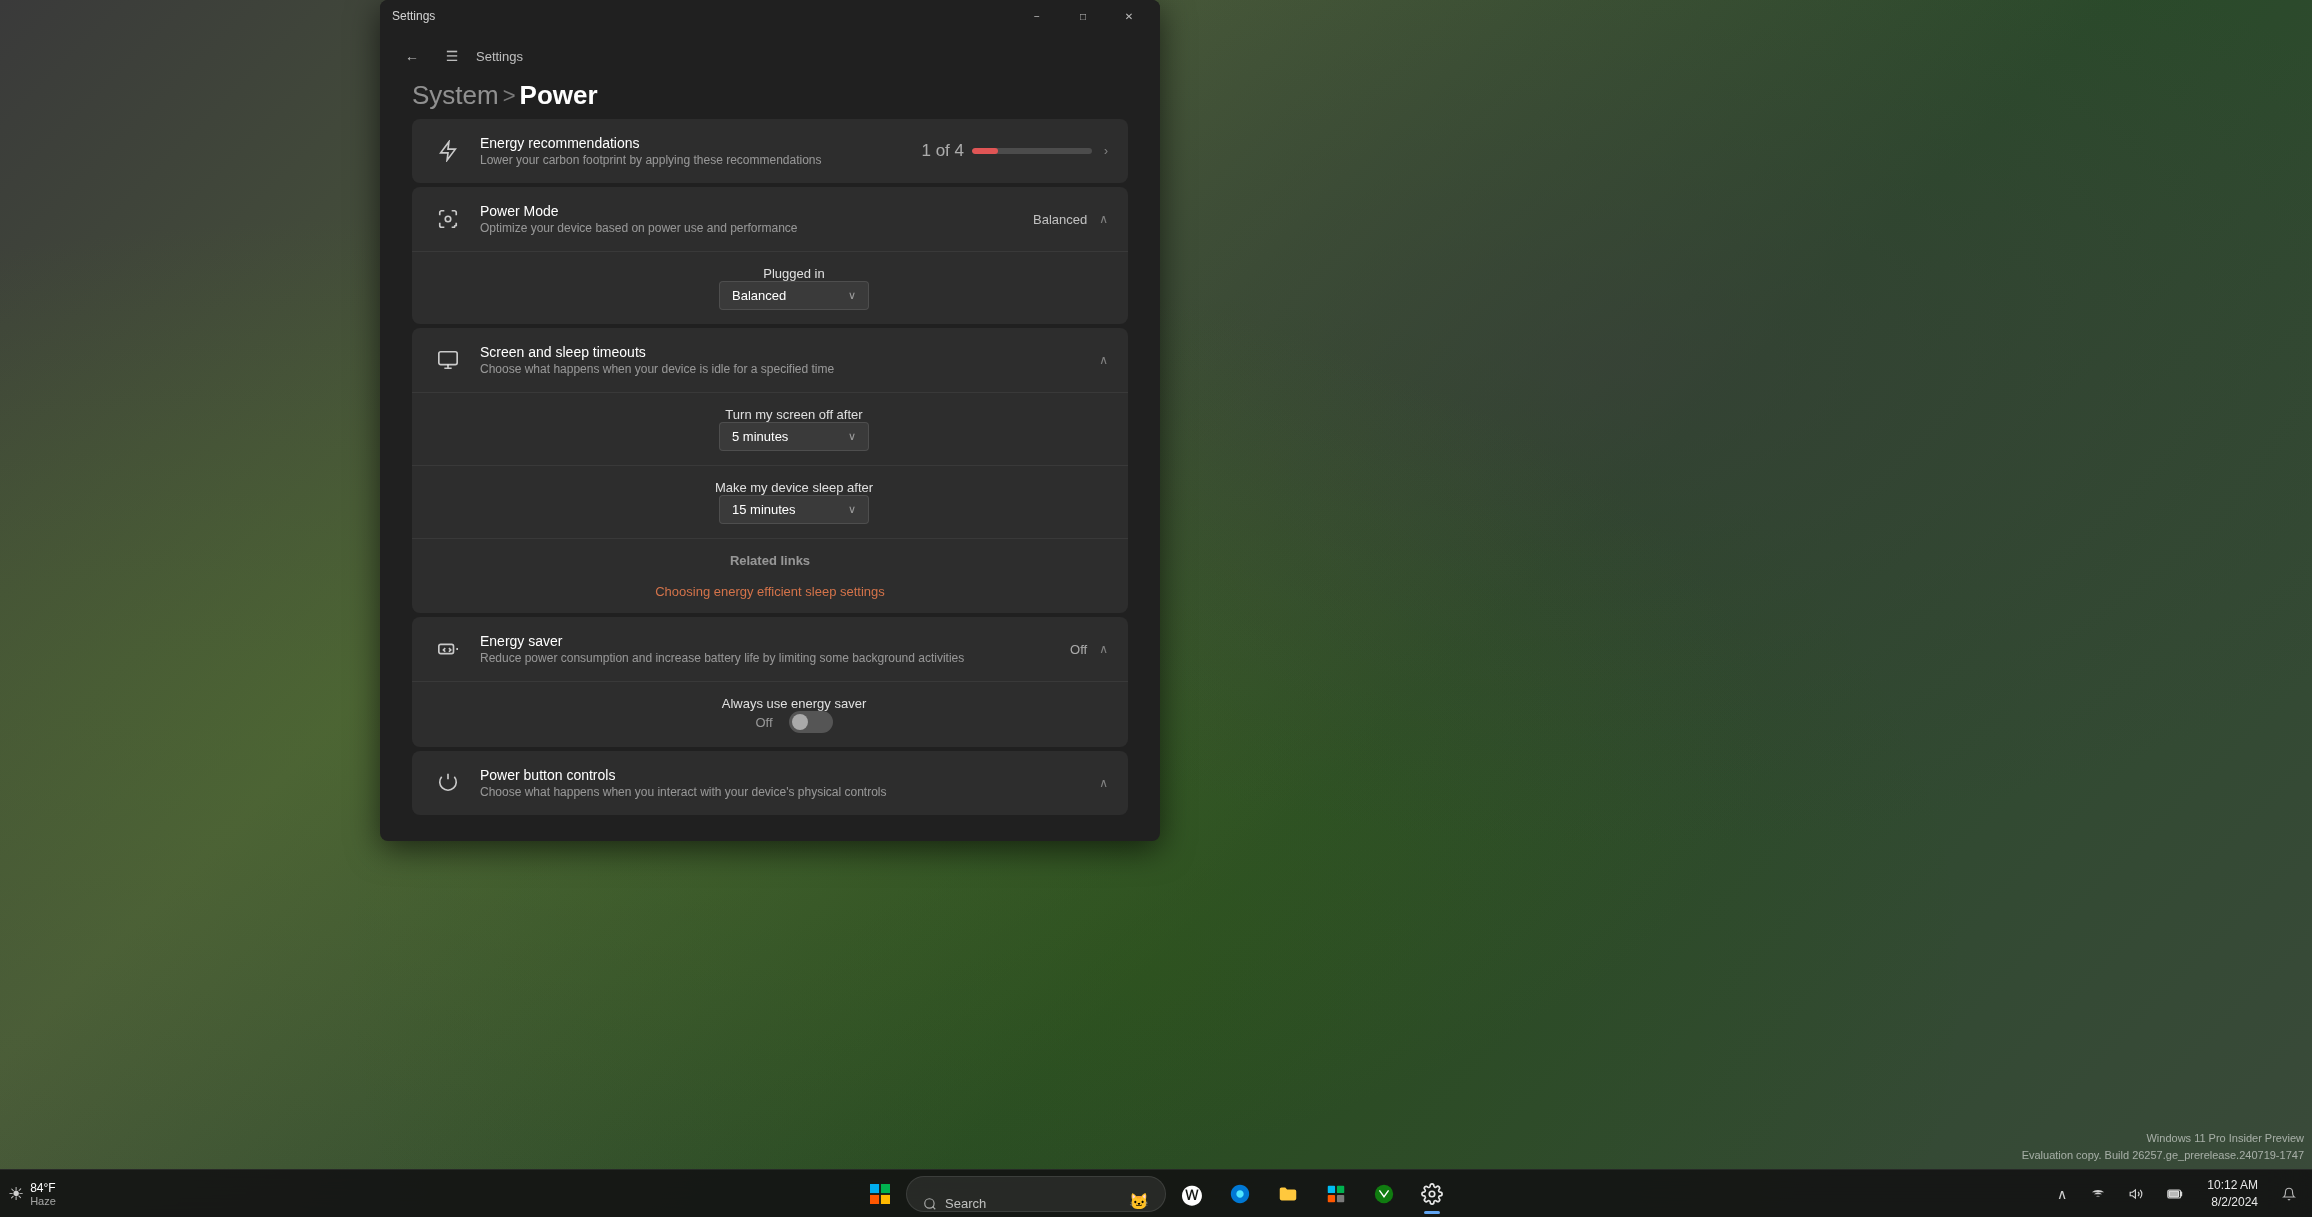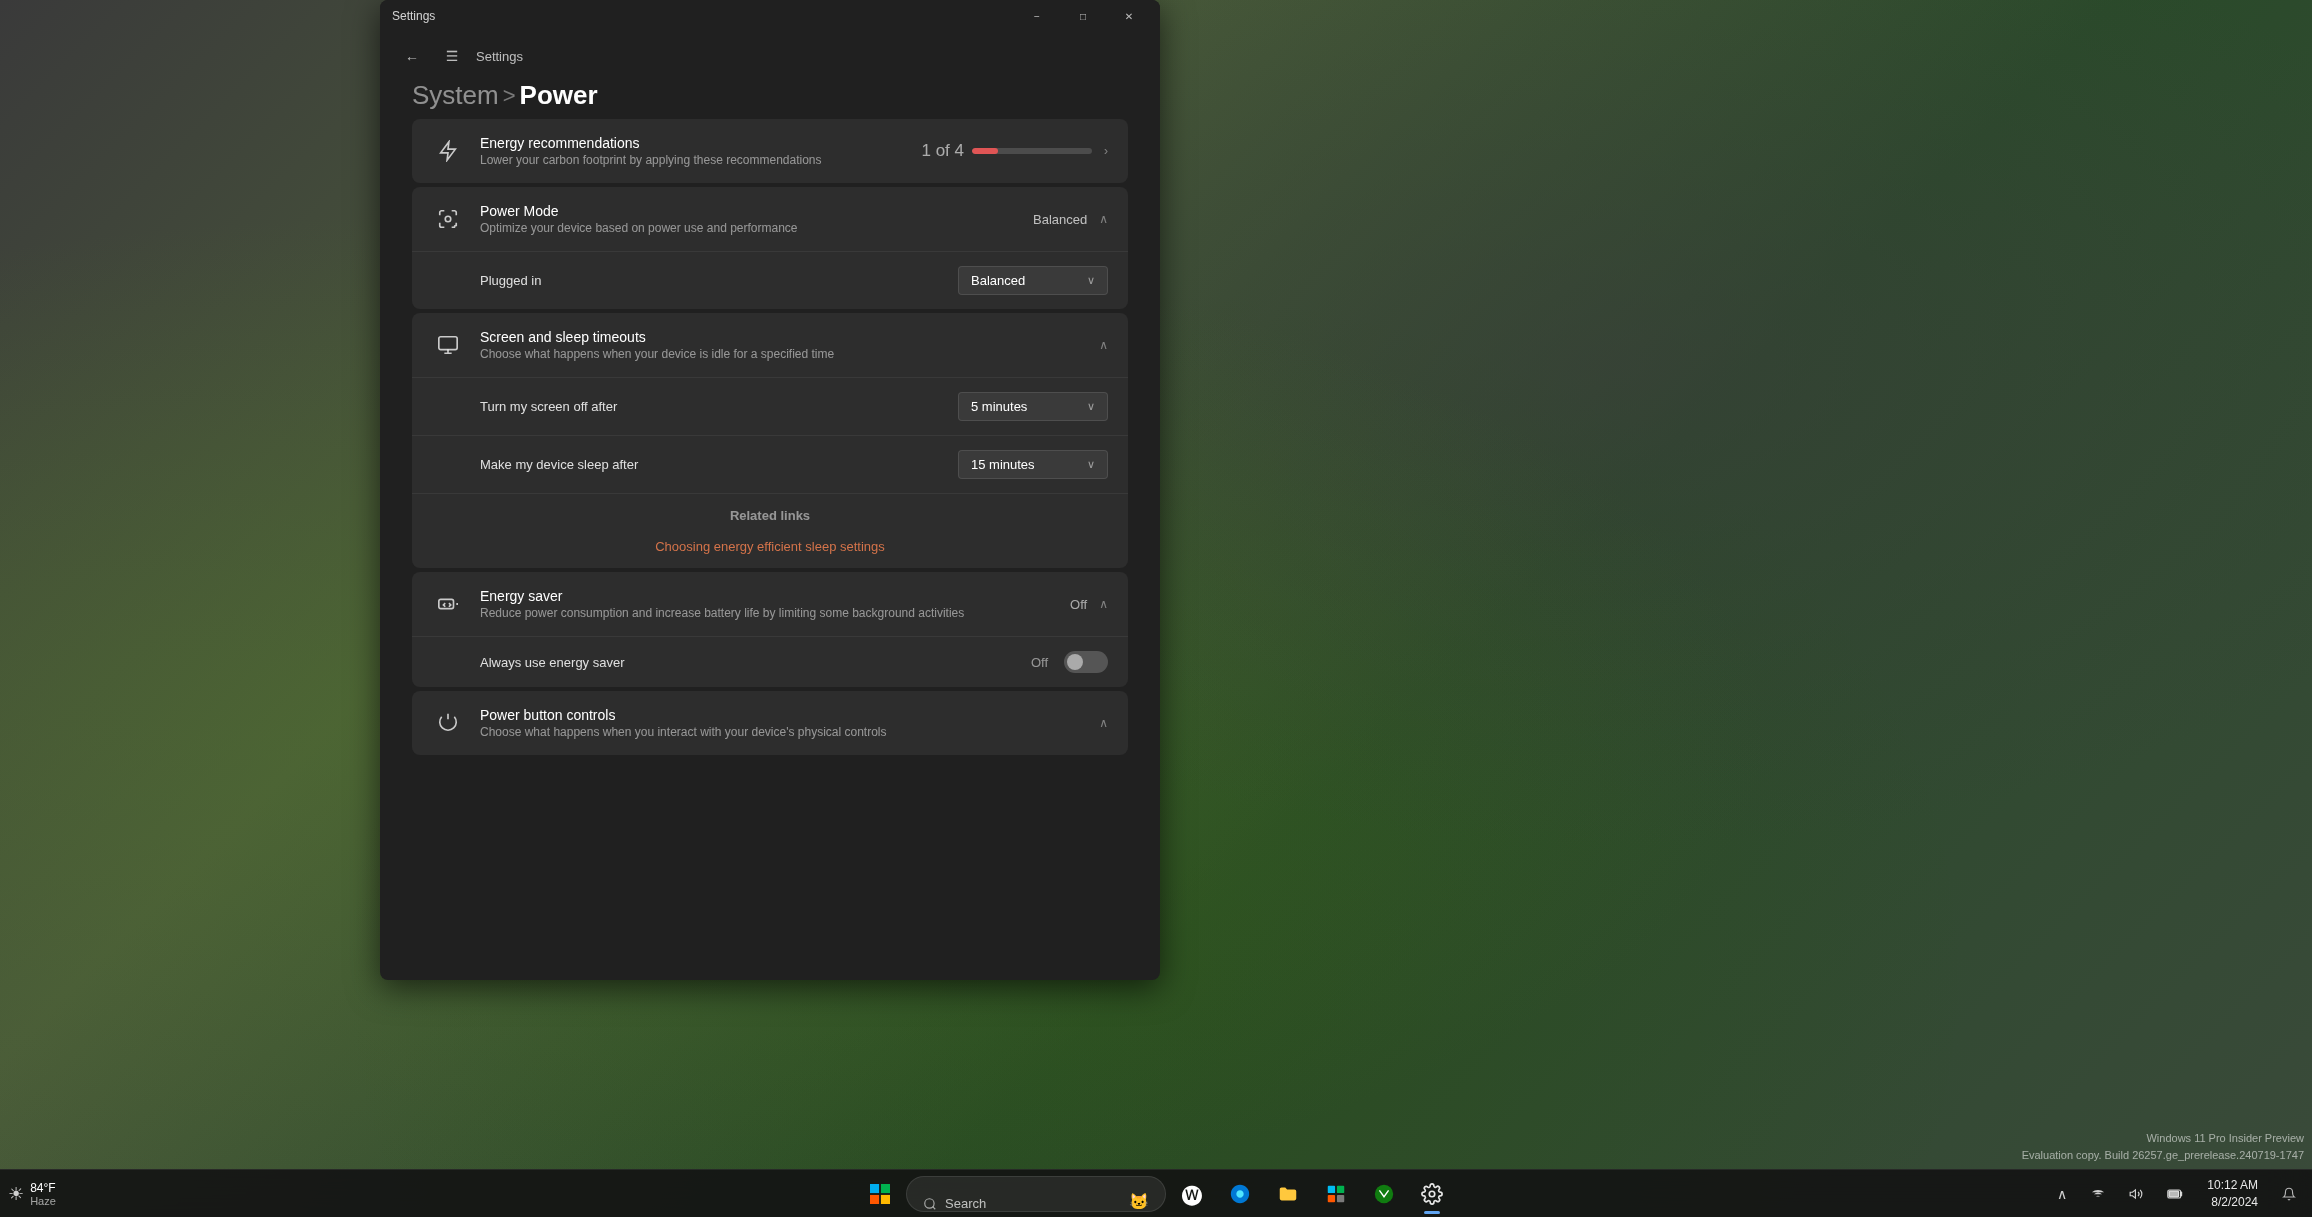--- a/index.html
+++ b/index.html
@@ -127,21 +127,21 @@
       border-radius: 4px;
       height: 36px;
     }
 
     
     .settings-window {
       position: absolute;
       top: 0;
       left: 380px;
       width: 780px;
-      height: 980px;
+      height: 841px;
       background: #202020;
       border-radius: 8px;
       box-shadow: 0 8px 32px rgba(0,0,0,0.6);
       overflow: hidden;
       z-index: 50;
     }
 
     .title-bar {
       height: 32px;
       background: #202020;
@@ -255,20 +255,21 @@
       background: #e05555;
       border-radius: 3px;
     }
 
     
     .sub-row {
       display: flex;
       align-items: center;
       padding: 14px 20px 14px 68px;
       border-top: 1px solid rgba(255,255,255,0.06);
+      flex-direction: column;
     }
     .sub-row-label { flex: 1; color: rgba(255,255,255,0.85); font-size: 13px; }
 
     
     .dropdown {
       display: flex; align-items: center; gap: 8px;
       background: #3a3a3a;
       border: 1px solid rgba(255,255,255,0.1);
       border-radius: 4px;
       padding: 6px 12px;

